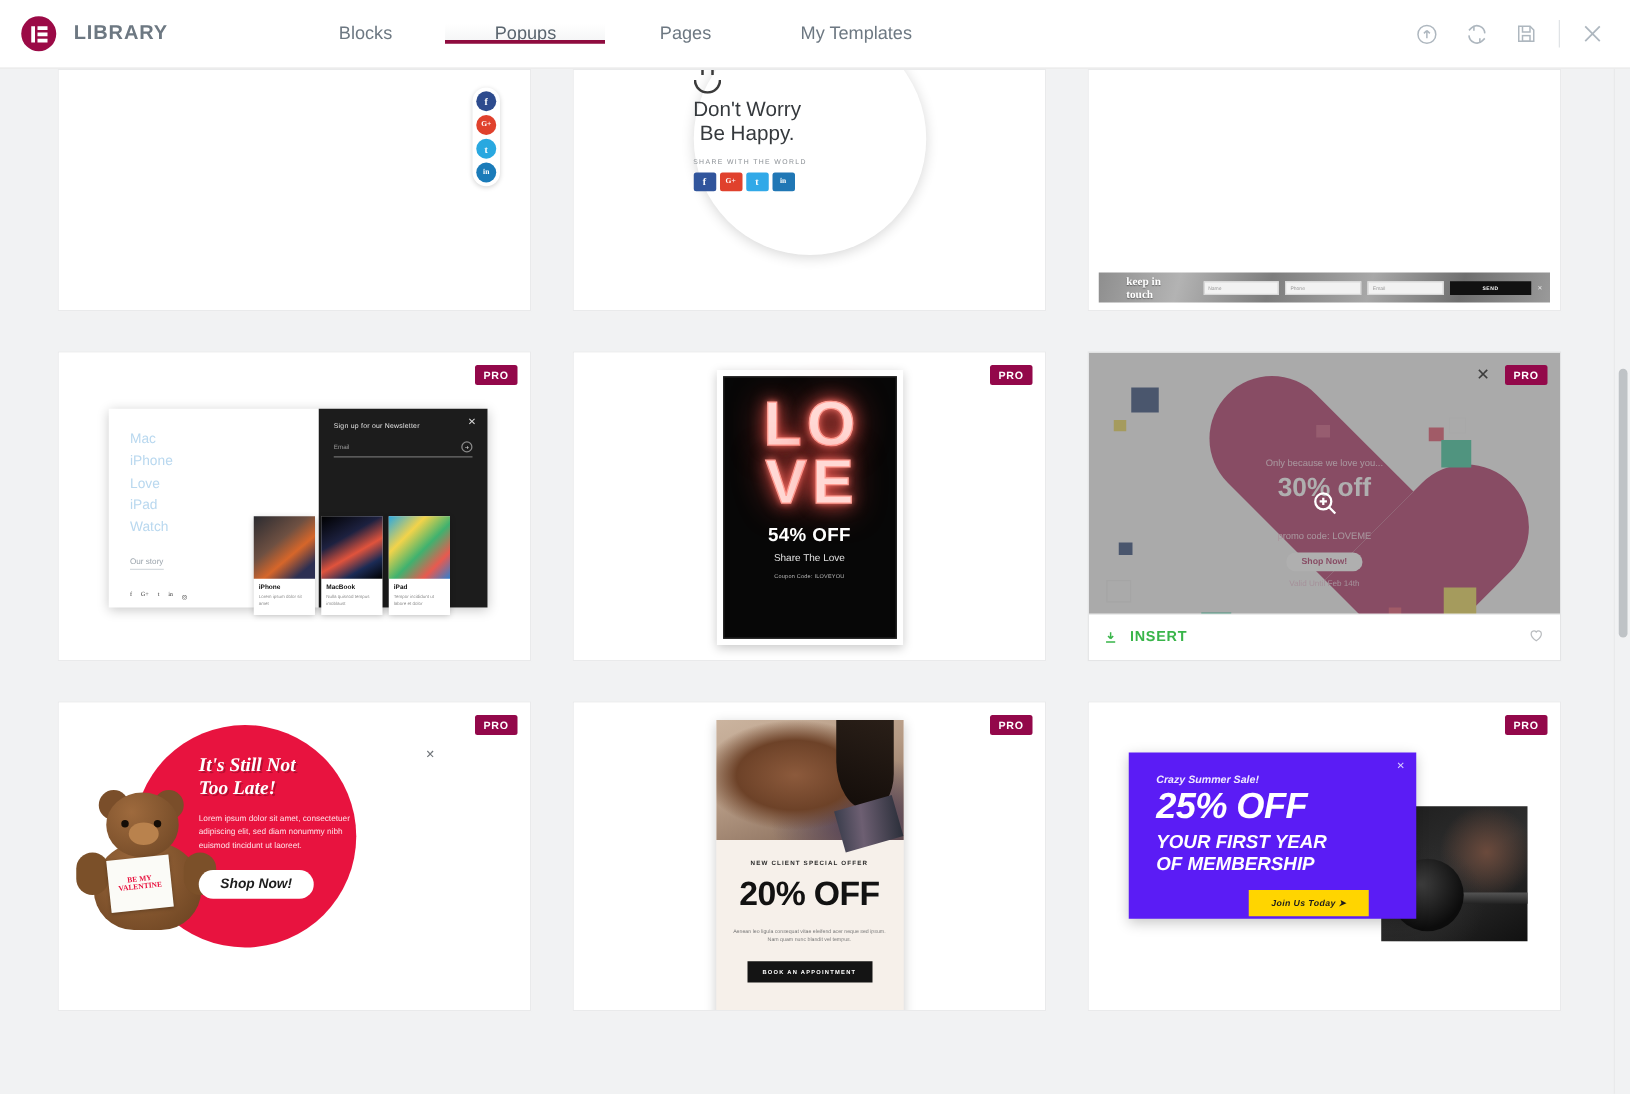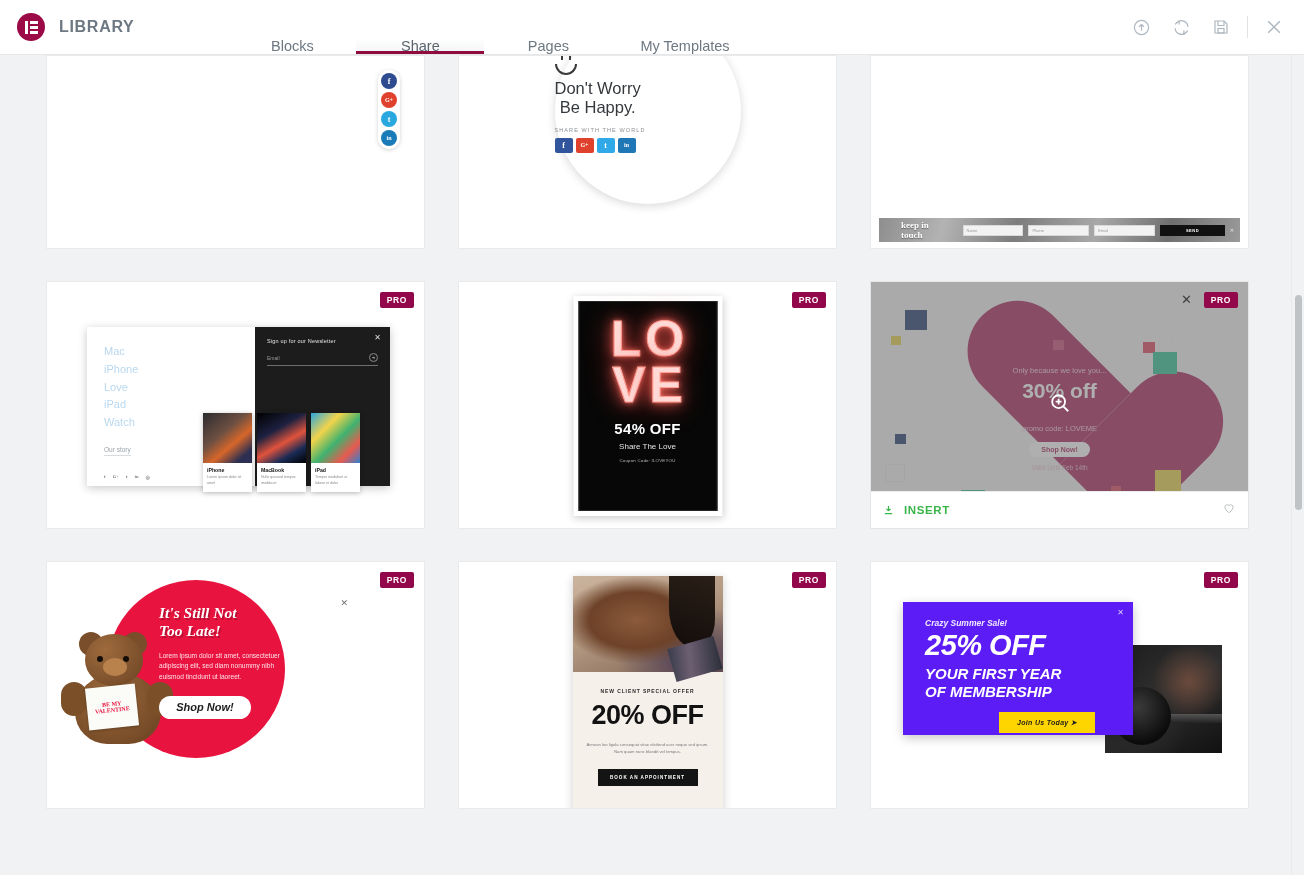--- a/index.html
+++ b/index.html
@@ -27,21 +27,21 @@
   }
   .logo-glyph { display: flex; gap: 2px; align-items: center; }
   .logo-bar-v { width: 3px; height: 13px; background: #fff; }
   .logo-bars { display: flex; flex-direction: column; gap: 2px; }
   .logo-bar-h { width: 8px; height: 3px; background: #fff; }
   .brand-title {
     font-size: 16px; font-weight: bold; letter-spacing: 0.7px;
     color: #6d7882;
   }
 
-  .tabs { display: flex; align-items: flex-end; margin-left: 94px; }
+  .tabs { display: flex; align-items: center; margin-left: 94px; }
   .tab {
     position: relative;
     display: flex; align-items: center; justify-content: center;
     padding: 0 28px;
     font-size: 14.5px; color: #6d7882;
     cursor: pointer; user-select: none;
     min-width: 128px;
   }
   .tab.active {
     background: linear-gradient(to bottom, #ffffff 0%, #f3f4f5 100%);
@@ -536,21 +536,21 @@
           <div class="logo-bar-h"></div>
           <div class="logo-bar-h"></div>
         </div>
       </div>
     </div>
     <div class="brand-title">LIBRARY</div>
   </div>
 
   <div class="tabs">
     <div class="tab">Blocks</div>
-    <div class="tab active">Share</div>
+    <div class="tab active">Popups</div>
     <div class="tab">Pages</div>
     <div class="tab">My Templates</div>
   </div>
 
   <div class="header-actions">
     <div class="hicon">
       <svg width="19" height="19" viewBox="0 0 24 24" fill="none" stroke="currentColor" stroke-width="1.5">
         <circle cx="12" cy="12" r="9"></circle>
           <path d="M12 16V8M12 8l-3 3M12 8l3 3"></path>
       </svg>

